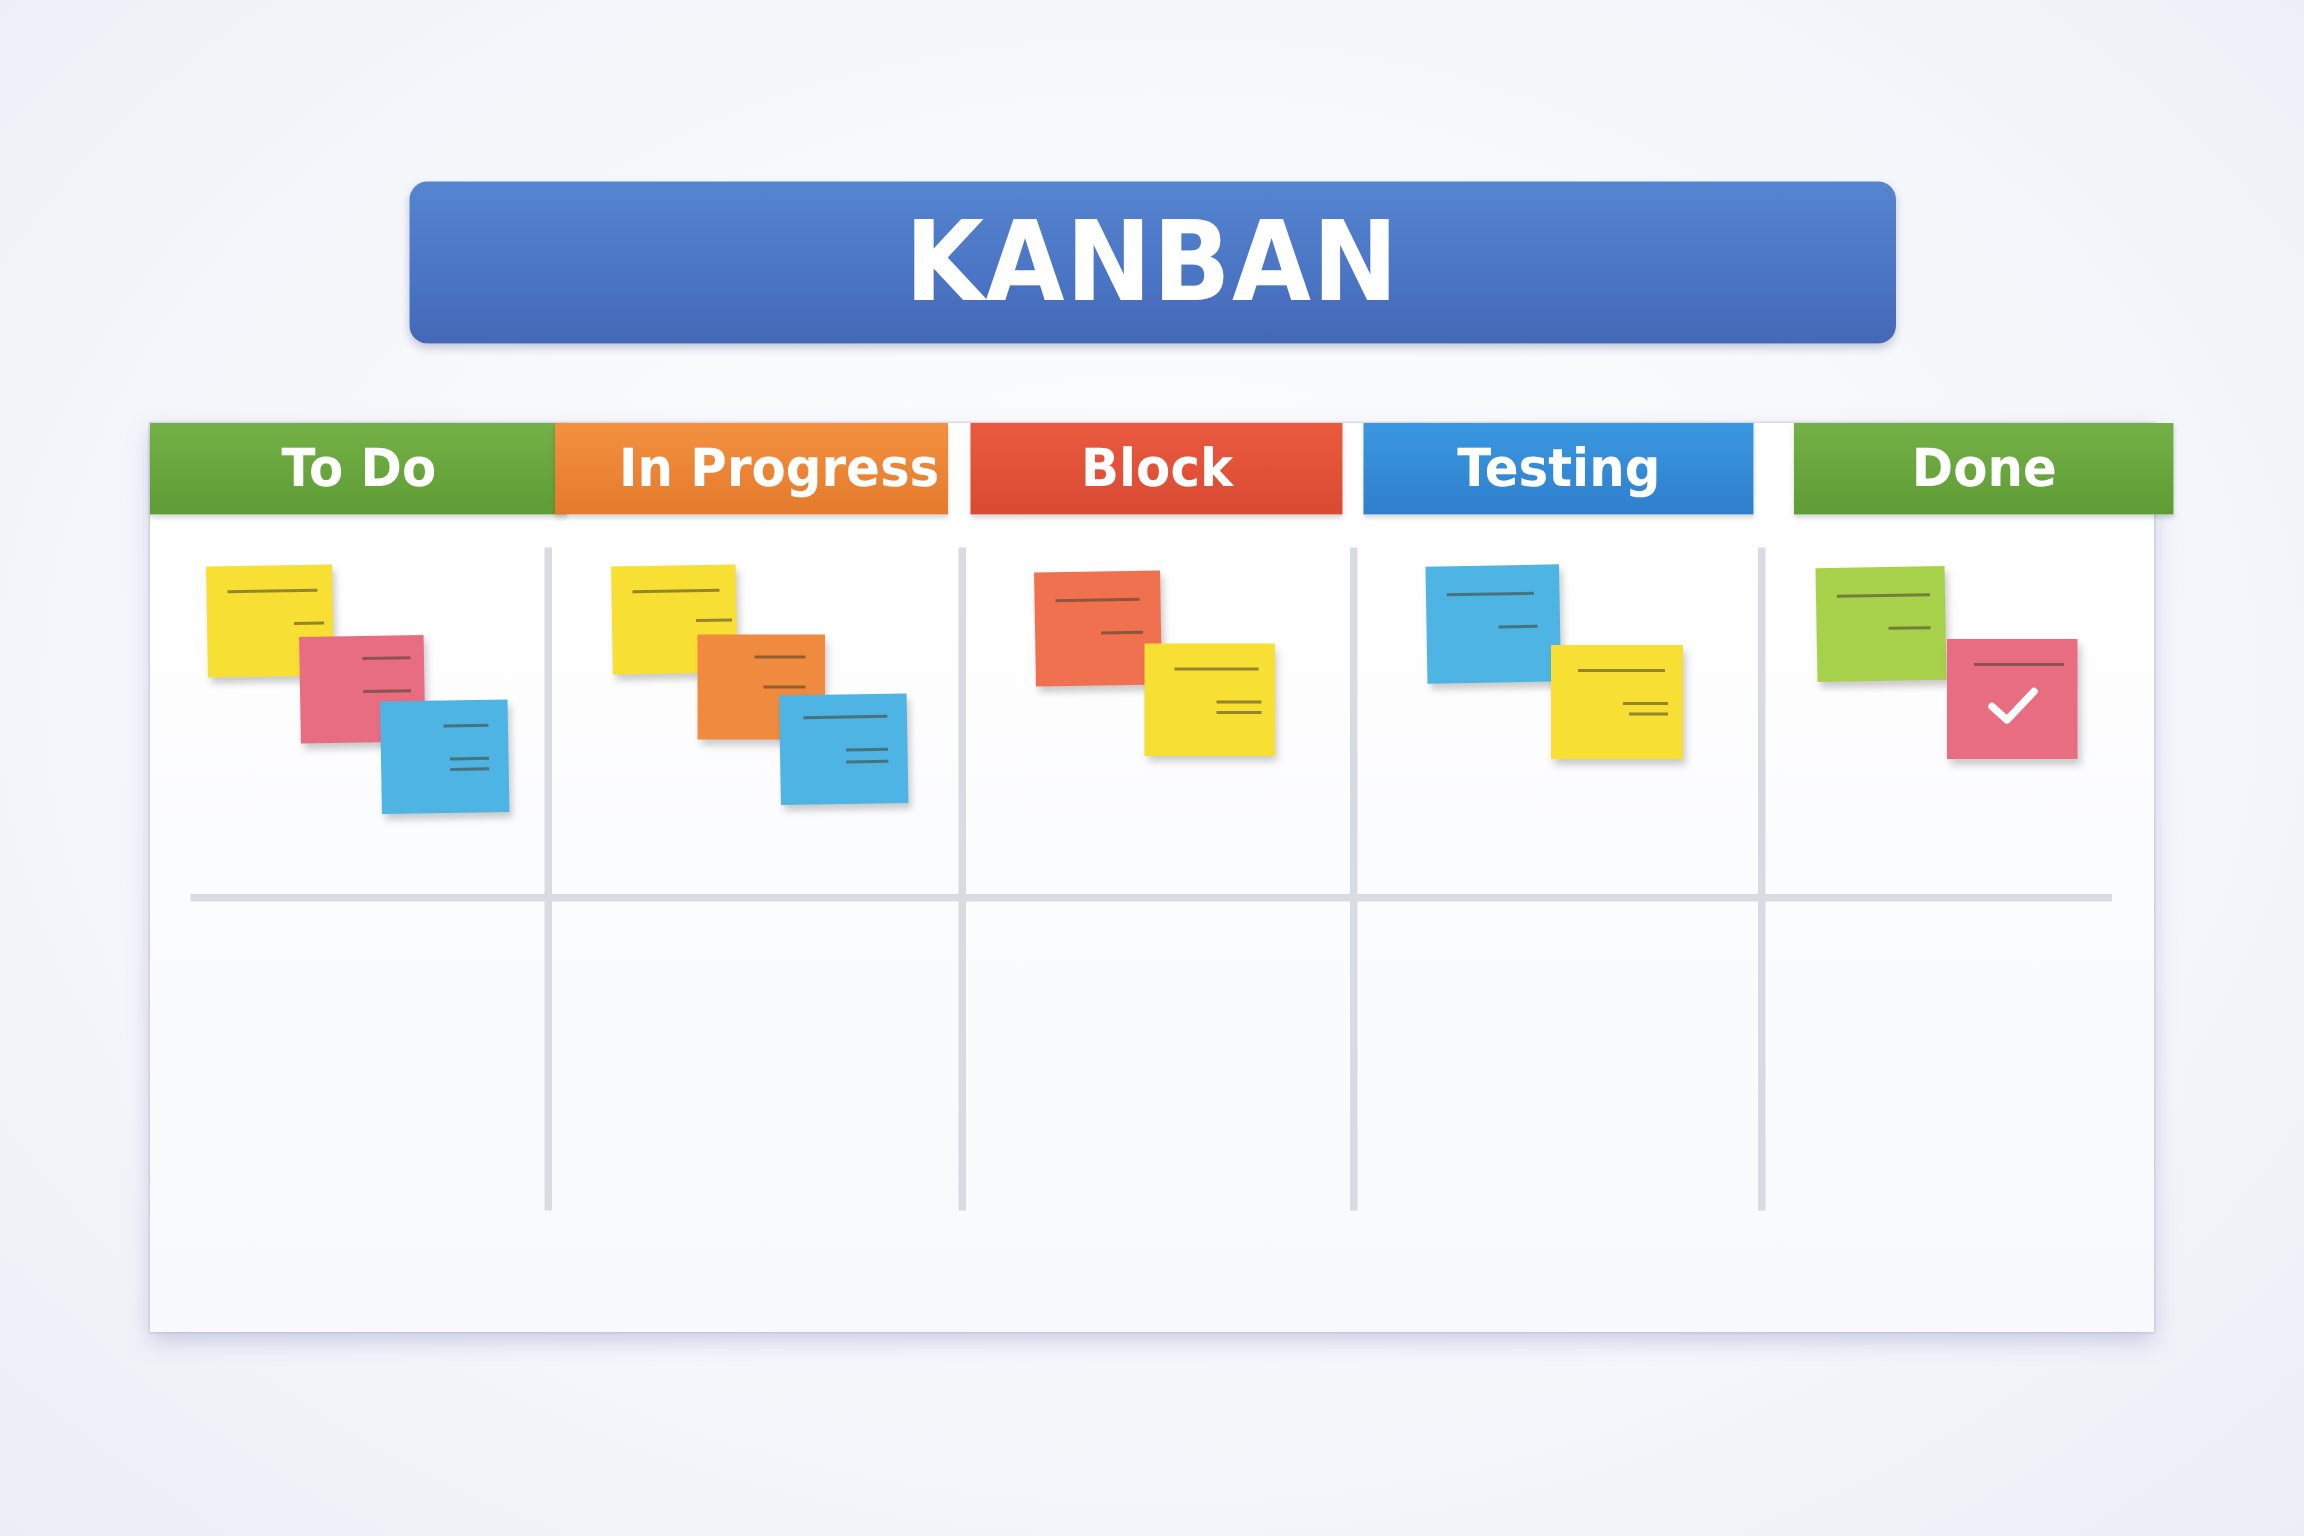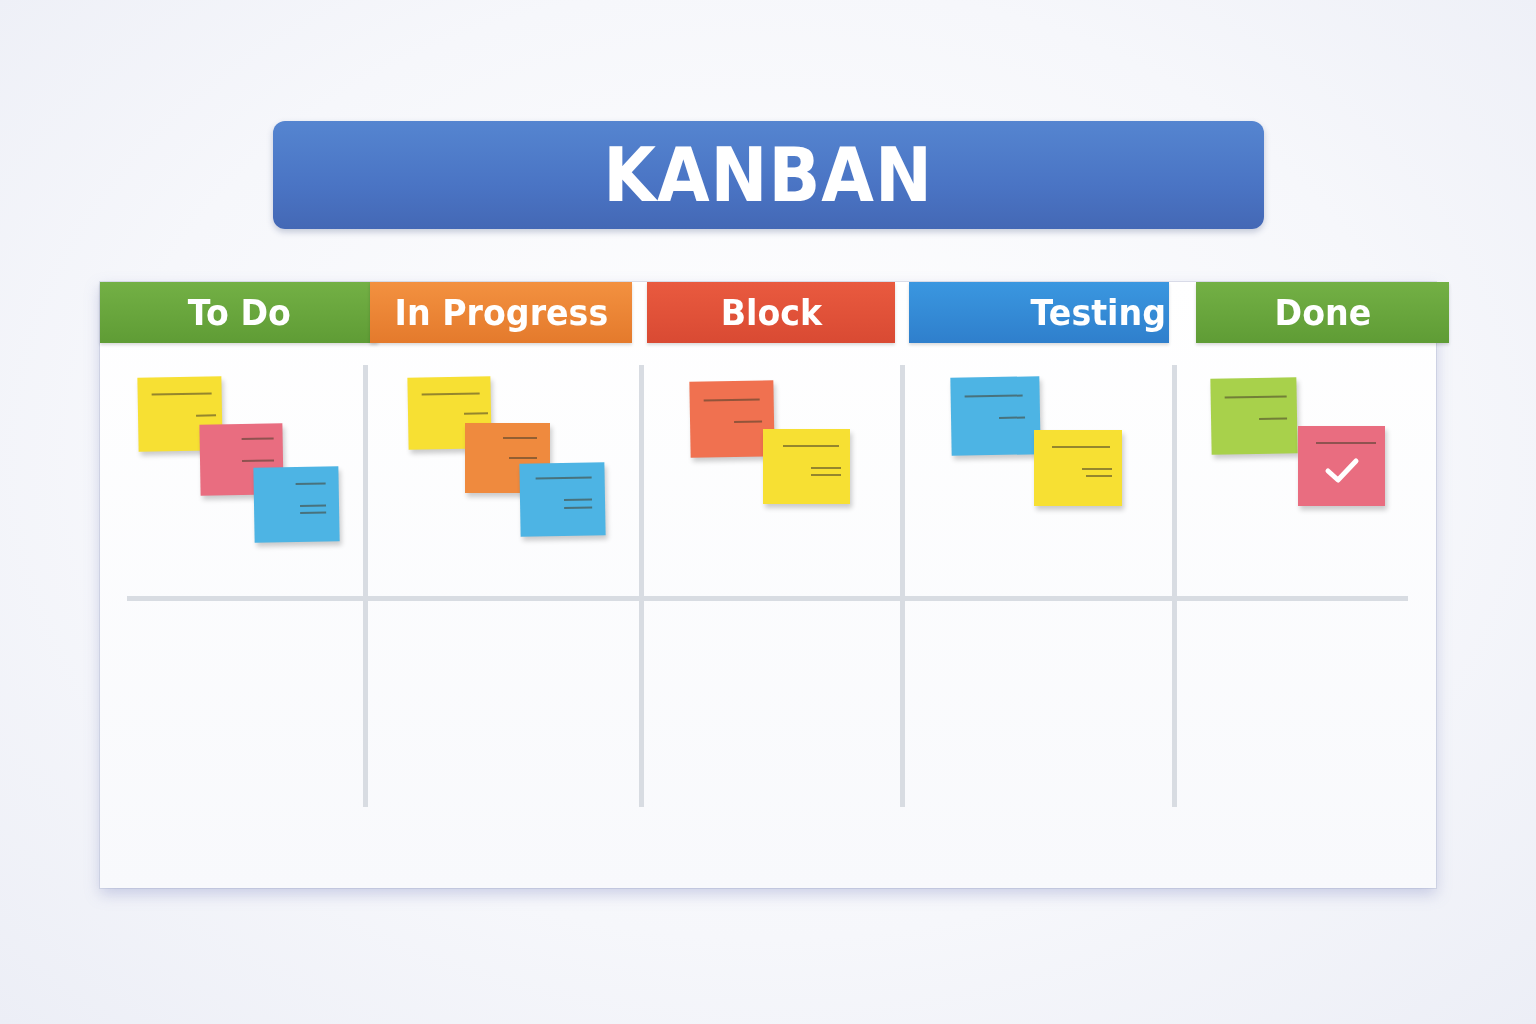--- a/index.html
+++ b/index.html
@@ -47,27 +47,27 @@
 
 <div class="title-banner">
   <span>KANBAN</span>
 </div>
 
 <div class="board"></div>
 
 <div class="col-header" style="left:100px;width:278px;background:linear-gradient(180deg,#73b045,#5f9c35);text-align:right;">
   <span>To Do</span>
 </div>
-<div class="col-header" style="left:370px;width:262px;background:linear-gradient(180deg,#f39140,#e47a2c);">
+<div class="col-header" style="left:370px;width:262px;background:linear-gradient(180deg,#f39140,#e47a2c);justify-content:flex-end;">
   <span>In Progress</span>
 </div>
 <div class="col-header" style="left:647px;width:248px;background:linear-gradient(180deg,#e95a3f,#d94a33);">
   <span>Block</span>
 </div>
-<div class="col-header" style="left:909px;width:260px;background:linear-gradient(180deg,#3a97e0,#2f7fcc);justify-content:flex-end;">
+<div class="col-header" style="left:909px;width:260px;background:linear-gradient(180deg,#3a97e0,#2f7fcc);">
   <span>Testing</span>
 </div>
 <div class="col-header" style="left:1196px;width:253px;background:linear-gradient(180deg,#73b045,#5f9c35);">
   <span>Done</span>
 </div>
 
 <div class="hline"></div>
 <div class="vline" style="left:363px;"></div>
 <div class="vline" style="left:639px;"></div>
 <div class="vline" style="left:900px;"></div>

